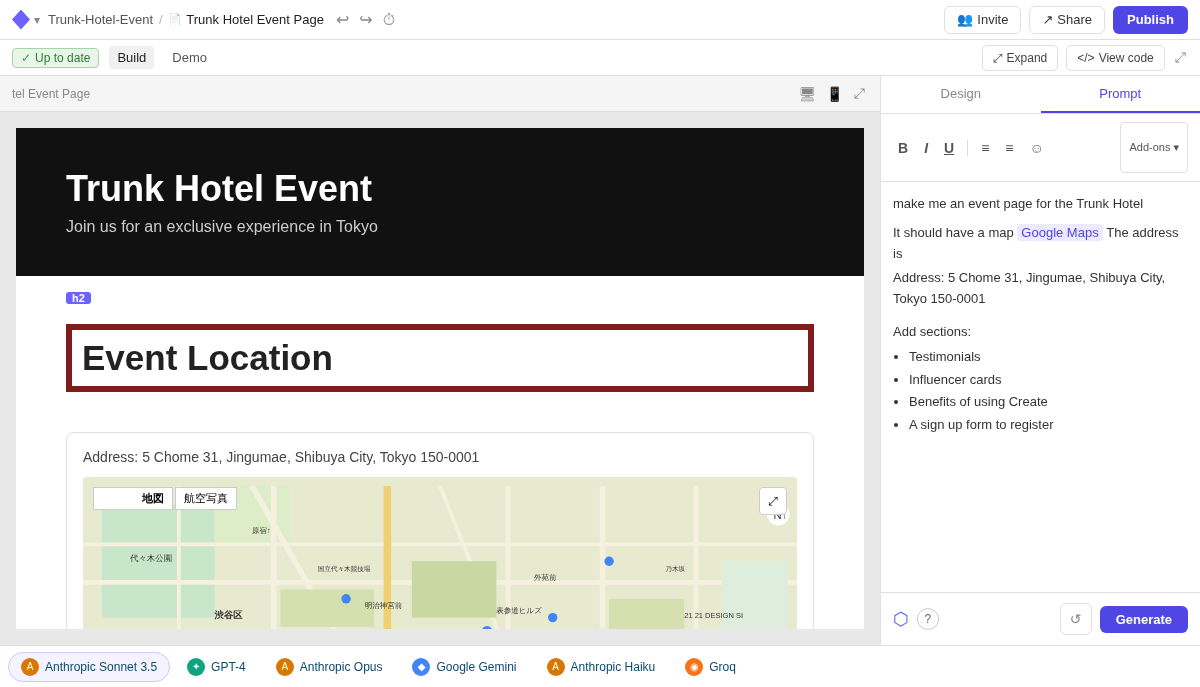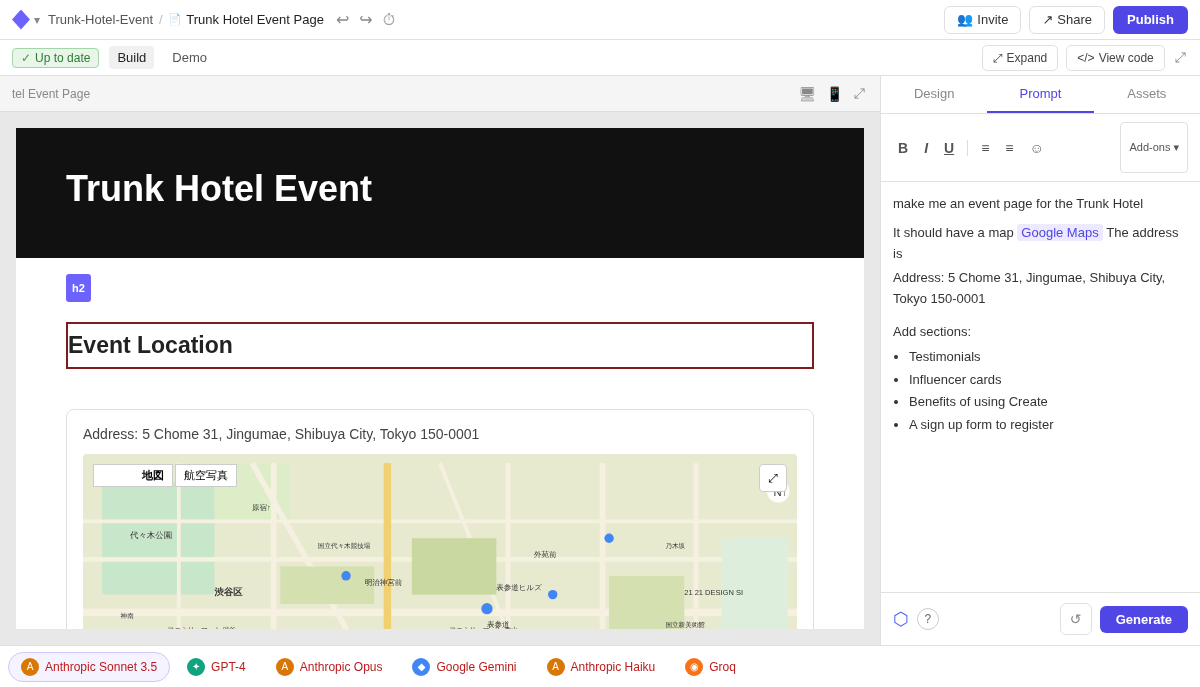--- a/index.html
+++ b/index.html
@@ -48,23 +48,23 @@
     .canvas-area { flex: 1; overflow: hidden; display: flex; flex-direction: column; background: #e8e8e8; position: relative; }
     .canvas-topbar { display: flex; align-items: center; height: 36px; background: #f5f5f5; border-bottom: 1px solid #ddd; padding: 0 12px; gap: 4px; }
     .canvas-title { font-size: 12px; color: #888; }
     .canvas-device-icons { display: flex; gap: 4px; margin-left: auto; }
     .device-icon { background: none; border: none; cursor: pointer; color: #888; font-size: 14px; padding: 3px; }
 
     .canvas-content { flex: 1; overflow-y: auto; background: #fff; margin: 16px; }
     .page-header { background: #111; color: #fff; padding: 40px 50px; }
     .page-header h1 { font-size: 36px; font-weight: 700; margin-bottom: 8px; }
     .page-header p { font-size: 16px; color: #ccc; }
-    .h2-badge { display: inline-block; background: #6c63ff; color: #fff; font-size: 11px; padding: 8px 6px; border-radius: 3px; margin: 16px 50px 4px; font-weight: 600; }
+    .h2-badge { display: inline-block; background: #6c63ff; color: #fff; font-size: 11px; padding: 0 6px; border-radius: 3px; margin: 16px 50px 4px; font-weight: 600; }
     .event-location-section { padding: 16px 50px 24px; }
-    .event-location-section h2 { font-size: 23px; font-weight: 600; color: #222; border: 2px solid #7f1d1d; padding: 8px 0; }
+    .event-location-section h2 { font-size: 35px; font-weight: 600; color: #222; border: 6px solid #7f1d1d; padding: 8px 10px; }
     .location-card { margin: 16px 50px; border: 1px solid #e0e0e0; border-radius: 8px; padding: 16px; }
     .location-address { font-size: 14px; color: #444; margin-bottom: 12px; }
     .map-container { width: 100%; height: 300px; background: #e8ead6; border-radius: 4px; overflow: hidden; position: relative; }
     .map-type-controls { position: absolute; top: 10px; left: 10px; display: flex; gap: 2px; }
     .map-type-btn { background: #fff; border: 1px solid #ccc; padding: 3px 8px; font-size: 11px; cursor: pointer; }
     .map-type-btn.active { font-weight: 600; padding-left: 48px; }
     .map-expand-btn { position: absolute; top: 10px; right: 10px; background: #fff; border: 1px solid #ccc; border-radius: 4px; width: 28px; height: 28px; display: flex; align-items: center; justify-content: center; cursor: pointer; font-size: 12px; }
 
     
     .map-svg { position: absolute; top: 0; left: 0; width: 100%; height: 100%; }
@@ -95,21 +95,21 @@
 
     
     .model-bar { display: flex; align-items: center; height: 42px; background: #fff; border-top: 1px solid #e0e0e0; padding: 0 8px; gap: 4px; flex-shrink: 0; overflow: hidden; }
     .model-chip { display: flex; align-items: center; gap: 6px; padding: 5px 12px; border-radius: 20px; font-size: 12px; cursor: pointer; border: 1px solid transparent; }
     .model-chip.active { background: #f5f3ff; border-color: #d4c5f9; }
     .model-chip-icon { width: 18px; height: 18px; border-radius: 50%; display: flex; align-items: center; justify-content: center; font-size: 10px; color: #fff; flex-shrink: 0; }
     .model-chip-anthropic { background: #d97706; }
     .model-chip-openai { background: #10a37f; }
     .model-chip-google { background: #4285f4; }
     .model-chip-groq { background: #f97316; }
-    .model-label { color: #b91c1c; font-weight: 500; }
+    .model-label { color: #0c4a6e; font-weight: 500; }
 
     
     .map-visual { width: 100%; height: 100%; background: #e8ead0; position: relative; overflow: hidden; }
   </style>
 </head>
 <body>
 
 <div class="topbar">
   <div class="topbar-logo">
     <div class="logo-diamond"></div>
@@ -172,20 +172,21 @@
         <button class="device-icon">🖥</button>
         <button class="device-icon">📱</button>
         <button class="device-icon">⤢</button>
       </div>
     </div>
 
     <div class="canvas-content">
       
       <div class="page-header">
         <h1>Trunk Hotel Event</h1>
+        <p>Join us for an exclusive experience in Tokyo</p>
       </div>
 
       
       <div class="h2-badge">h2</div>
 
       
       <div class="event-location-section">
         <h2>Event Location</h2>
       </div>
 
@@ -270,21 +271,20 @@
         </div>
       </div>
     </div>
   </div>
 
   <div class="right-panel">
 
     <div class="panel-tabs">
       <div class="panel-tab">Design</div>
       <div class="panel-tab active">Prompt</div>
-      <div class="panel-tab">Assets</div>
     </div>
 
     <div class="panel-toolbar">
       <button class="toolbar-btn">B</button>
       <button class="toolbar-btn italic">I</button>
       <button class="toolbar-btn underline">U</button>
       <div class="toolbar-sep"></div>
       <button class="toolbar-btn">≡</button>
       <button class="toolbar-btn">≡</button>
       <button class="toolbar-btn">☺</button>

